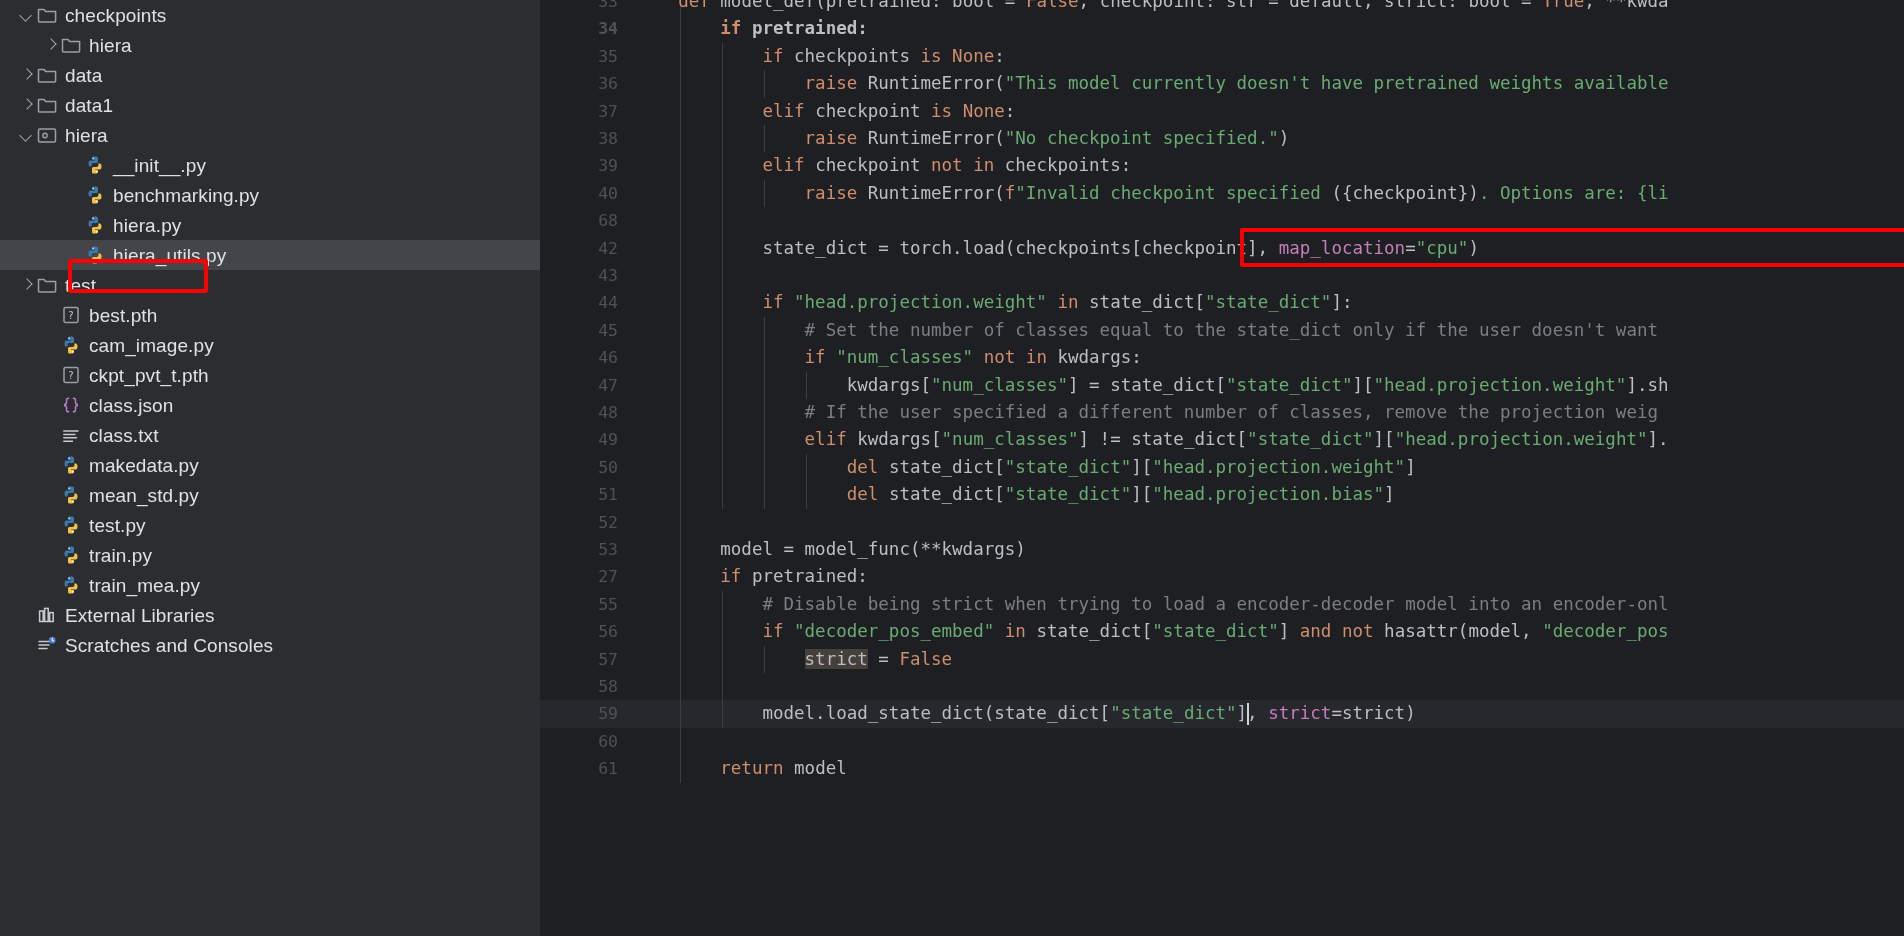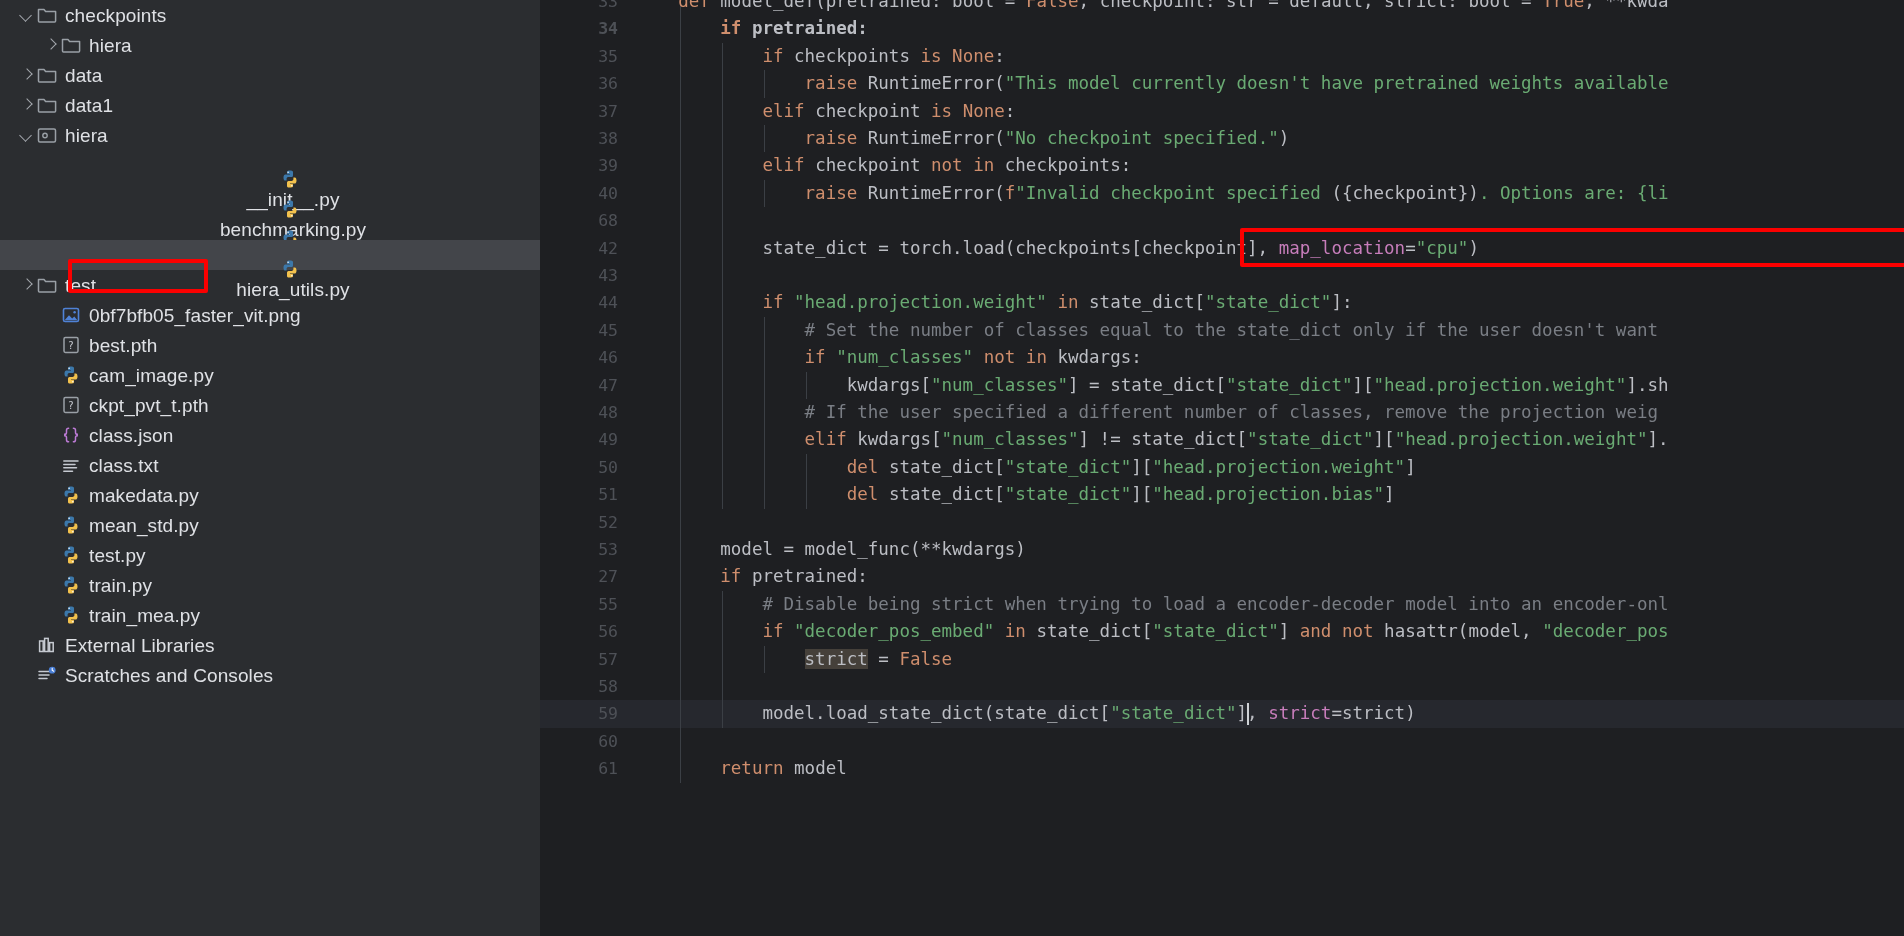--- a/index.html
+++ b/index.html
@@ -70,21 +70,21 @@
     margin-right: 7px;
     position: relative;
     display: inline-block;
   }
   .ic svg { display: block; }
   .lbl { line-height: 1; }
 
   
   .ind0 { padding-left: 18px; }
   .ind1 { padding-left: 42px; }
-  .ind2 { padding-left: 46px; flex-direction: column; }
+  .ind2 { padding-left: 66px; }
 
   
   #editor {
     position: relative;
     width: 1364px;
     height: 936px;
     background: #1e1f22;
     flex: 0 0 1364px;
     overflow: hidden;
   }
@@ -263,31 +263,20 @@
           <span class="lbl">hiera_utils.py</span>
         </div>
         <div class="tree-row ind0">
           <span class="twisty right"></span>
           <span class="ic">
             <svg width="22" height="22" viewBox="0 0 22 22">
               <path d="M2.5 5.5h5.5l1.6 2h10.0v9.5a1 1 0 0 1-1 1H3.5a1 1 0 0 1-1-1z" fill="none" stroke="#9aa0a6" stroke-width="1.5" stroke-linejoin="round"></path>
             </svg>
           </span>
           <span class="lbl">test</span>
-        </div>
-        <div class="tree-row ind1">
-          <span class="twisty"></span>
-          <span class="ic">
-            <svg width="22" height="22" viewBox="0 0 22 22">
-              <rect x="3.5" y="4.5" width="15" height="13" rx="1.6" fill="none" stroke="#4f82d6" stroke-width="1.6"></rect>
-              <circle cx="14.6" cy="8.3" r="1.25" fill="#4f82d6"></circle>
-              <path d="M4.6 16.2l4.4-5 3.2 3.4 2.1-2.1 3.1 3.7z" fill="#4f82d6"></path>
-            </svg>
-          </span>
-          <span class="lbl">0bf7bfb05_faster_vit.png</span>
         </div>
         <div class="tree-row ind1">
           <span class="twisty"></span>
           <span class="ic">
             <svg width="22" height="22" viewBox="0 0 22 22">
               <rect x="4" y="3.5" width="14" height="15" rx="1.4" fill="none" stroke="#9aa0a6" stroke-width="1.5"></rect>
               <text x="11" y="14.6" font-size="10" fill="#c6cad1" font-family="DejaVu Sans, sans-serif" text-anchor="middle">?</text>
             </svg>
           </span>
           <span class="lbl">best.pth</span>

